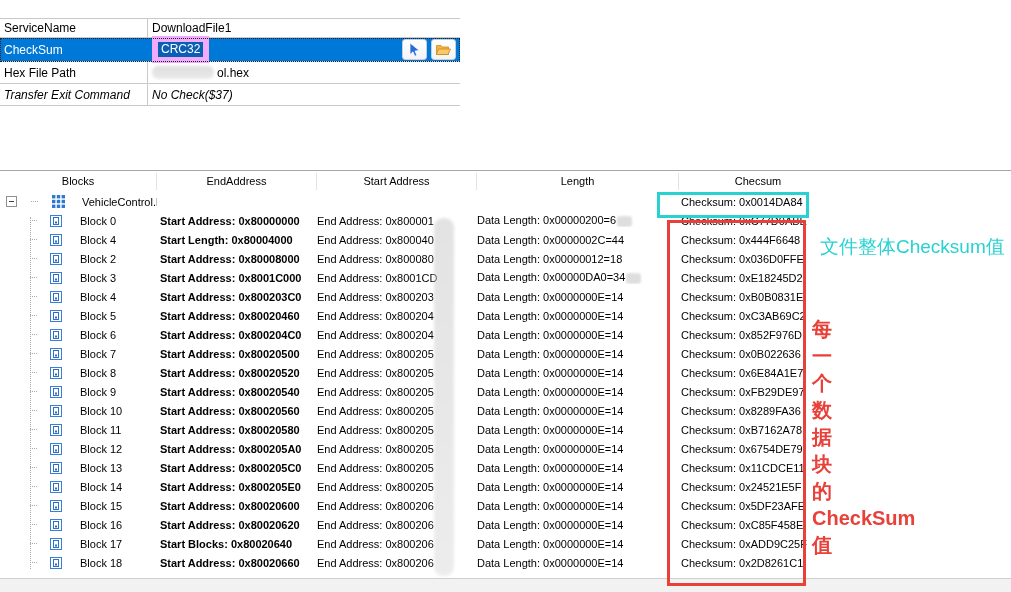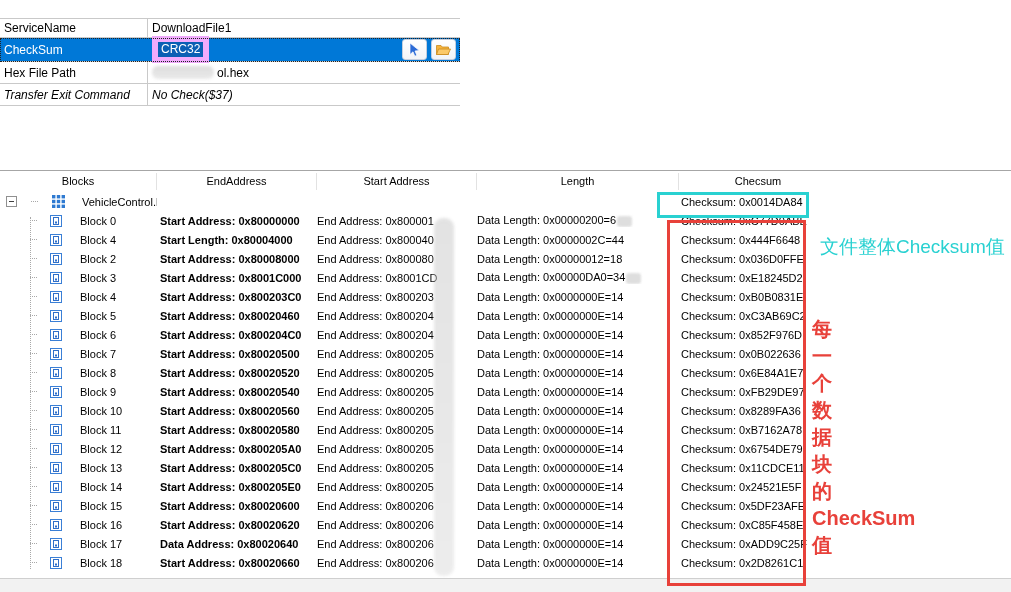--- a/index.html
+++ b/index.html
@@ -479,21 +479,21 @@
       <span class="h-dots"></span>
       <span class="blk-icon">
         <svg width="12" height="12" viewBox="0 0 12 12">
                 <rect x="0.5" y="0.5" width="11" height="11" fill="#fff" stroke="#3a7fd6"></rect>
                 <rect x="3.5" y="2.5" width="5" height="7" fill="none" stroke="#2f6fc9"></rect>
                 <rect x="5" y="6.5" width="2" height="2" fill="#2f6fc9"></rect>
               </svg>
       </span>
       <span>Block 17</span>
     </div>
-    <div class="c-start">Data Address: 0x80020640</div>
+    <div class="c-start">Start Blocks: 0x80020640</div>
     <div class="c-end">End Address: 0x800206</div>
     <div class="c-length"><span>Data Length: 0x0000000E=14</span></div>
     <div class="c-checksum">Checksum: 0xADD9C25F</div>
   </div>
 
   <div class="t-row child">
     <div class="c-blocks">
       <span class="h-dots"></span>
       <span class="blk-icon">
         <svg width="12" height="12" viewBox="0 0 12 12">

